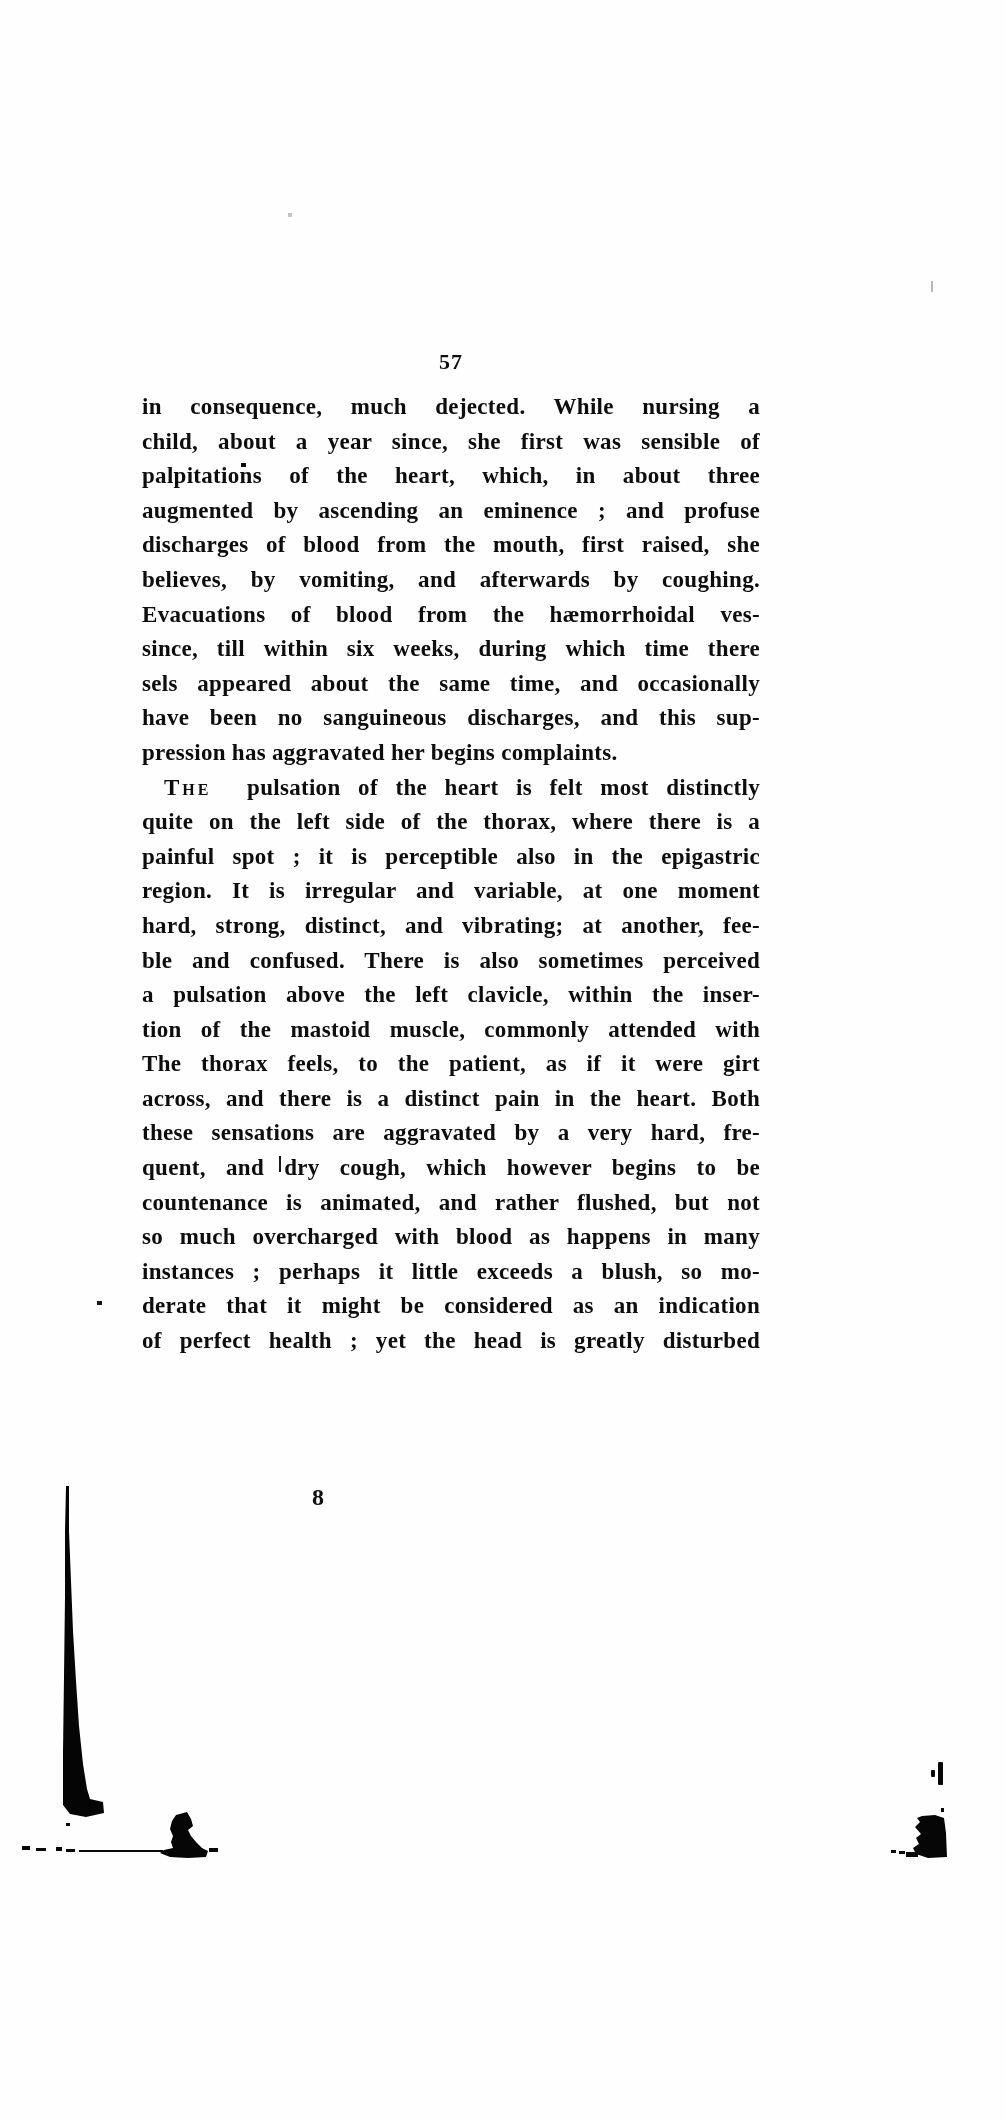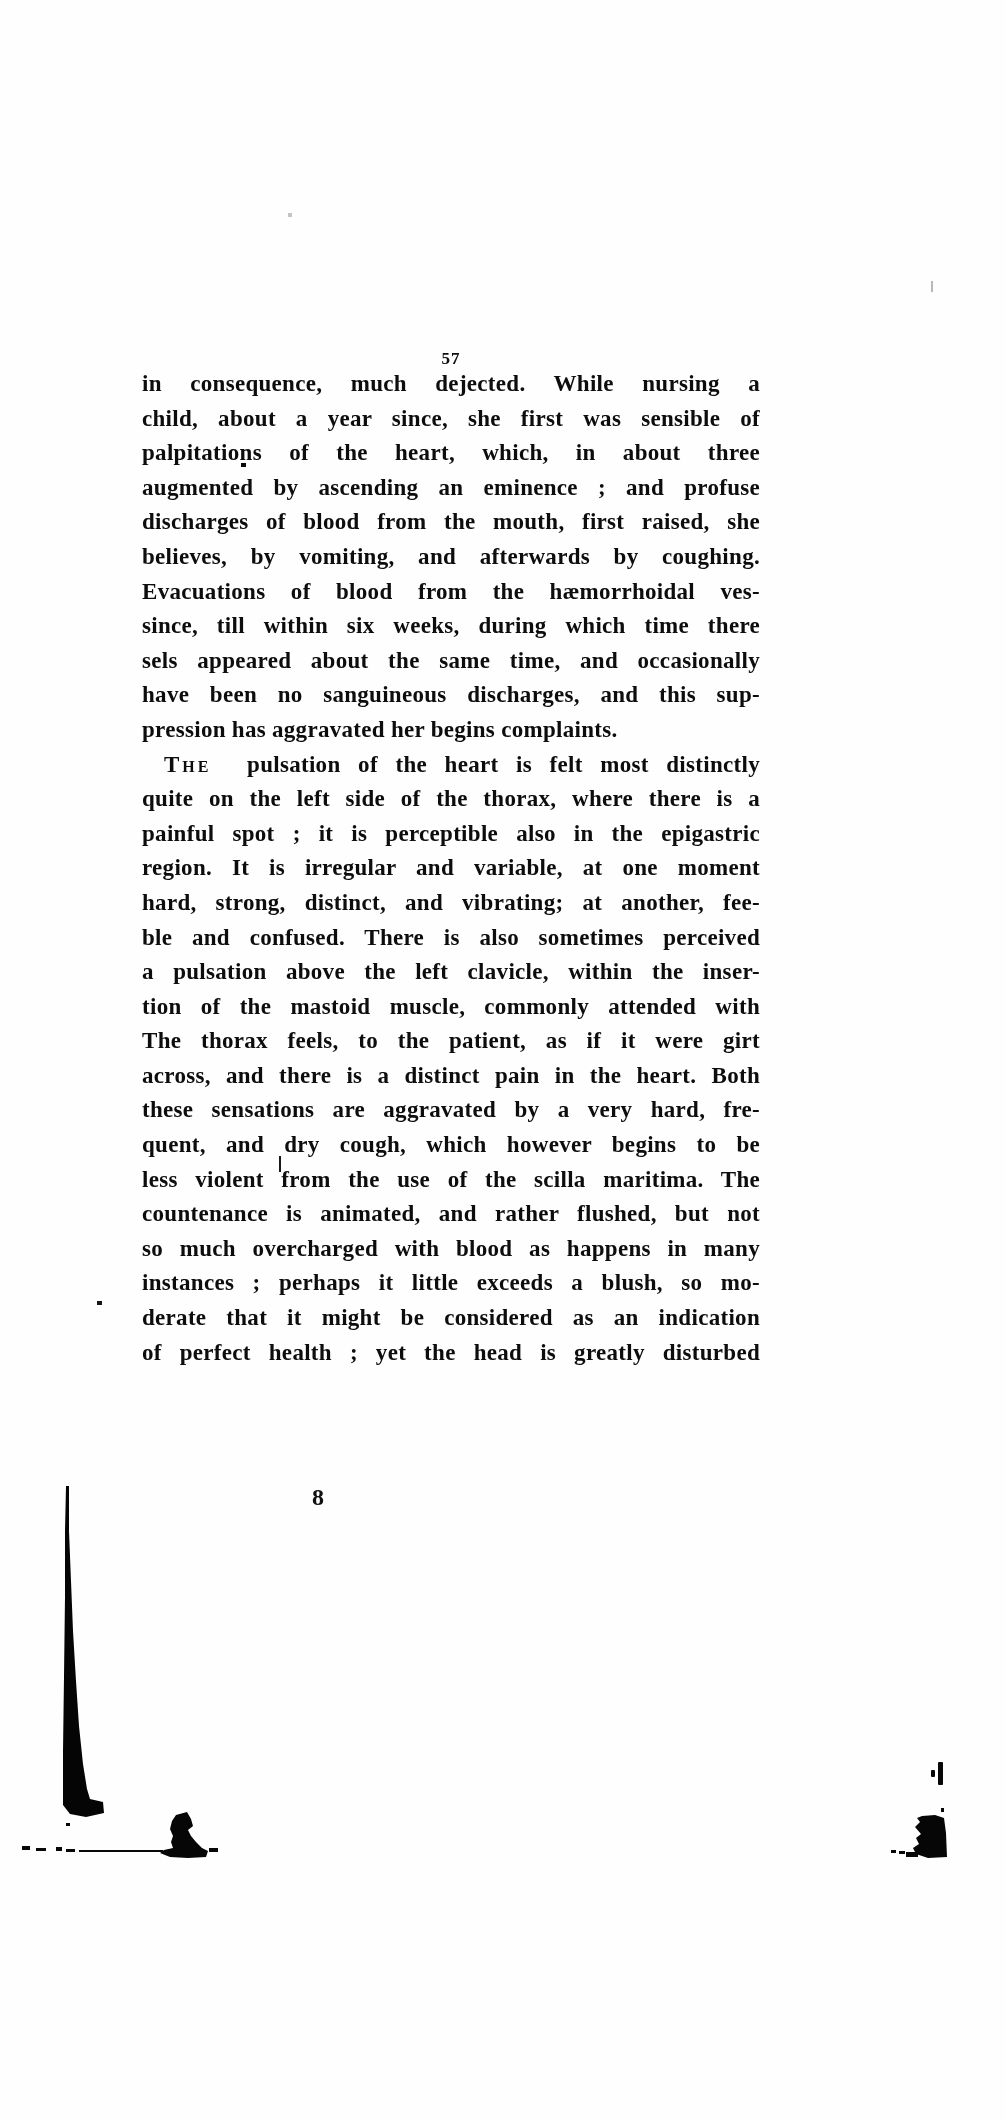--- a/index.html
+++ b/index.html
@@ -9,24 +9,24 @@
     font-family:"Liberation Serif","DejaVu Serif",serif;
     position:relative;
   }
   .page{
     position:absolute;left:0;top:0;width:1006px;height:2120px;
     background:#fefefe;overflow:hidden;
   }
   .page-number{
     position:absolute;left:142px;top:349px;width:618px;
     text-align:center;
-    font-size:17px;font-weight:700;letter-spacing:1px;color:#0e0e0e;
+    font-size:22px;font-weight:700;letter-spacing:1px;color:#0e0e0e;
   }
   .text-block{
-    position:absolute;left:142px;top:367px;width:618px;
+    position:absolute;left:142px;top:390px;width:618px;
     color:#0d0d0d;font-size:23px;font-weight:700;
     line-height:34.6px;letter-spacing:0.3px;
   }
   .line{
     text-align:justify;
     text-align-last:justify;
     height:34.6px;overflow:hidden;
   }
   .line.para-end{text-align-last:left;}
   .line.indent{padding-left:22px;}
@@ -81,21 +81,20 @@
         <div class="line">painful spot ; it is perceptible also in the epigastric</div>
         <div class="line">region. It is irregular and variable, at one moment</div>
         <div class="line">hard, strong, distinct, and vibrating; at another, fee-</div>
         <div class="line">ble and confused. There is also sometimes perceived</div>
         <div class="line">a pulsation above the left clavicle, within the inser-</div>
         <div class="line">tion of the mastoid muscle, commonly attended with</div>
         <div class="line">The thorax feels, to the patient, as if it were girt</div>
         <div class="line">across, and there is a distinct pain in the heart. Both</div>
         <div class="line">these sensations are aggravated by a very hard, fre-</div>
         <div class="line">quent, and dry cough, which however begins to be</div>
-        <div class="line">less violent from the use of the scilla maritima. The</div>
         <div class="line">countenance is animated, and rather flushed, but not</div>
         <div class="line">so much overcharged with blood as happens in many</div>
         <div class="line">instances ; perhaps it little exceeds a blush, so mo-</div>
         <div class="line">derate that it might be considered as an indication</div>
         <div class="line">of perfect health ; yet the head is greatly disturbed</div>
       </div>
   </div>
 
   <div class="sig">8</div>
 

